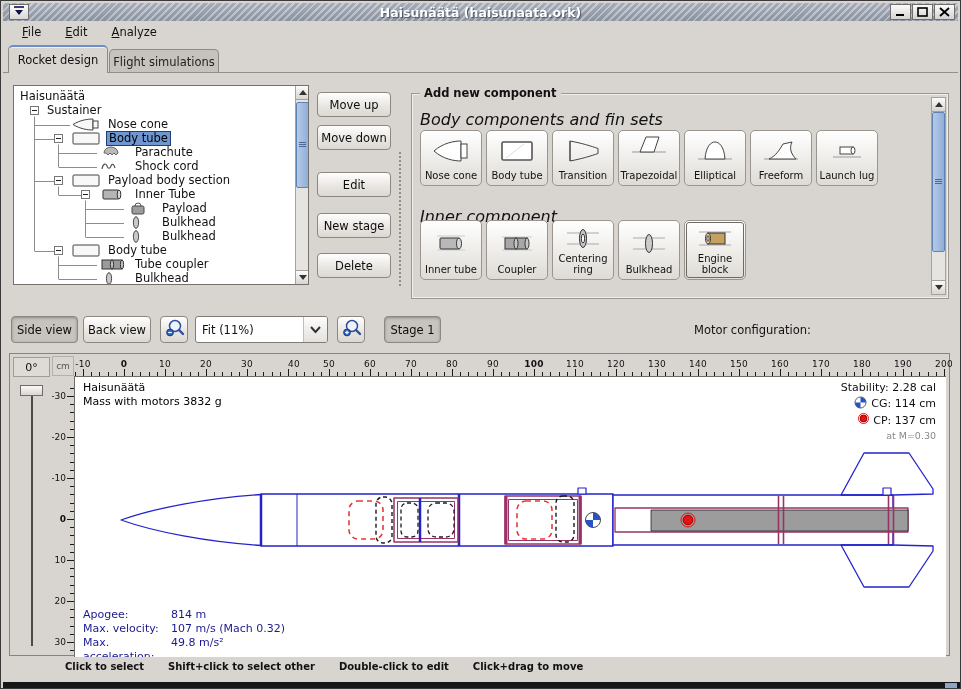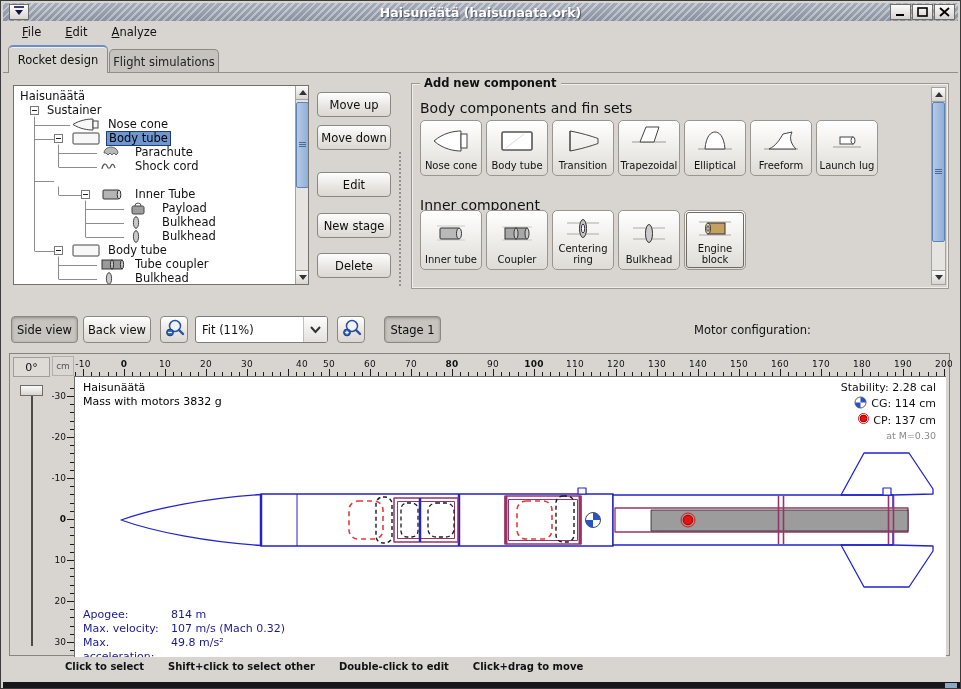--- a/index.html
+++ b/index.html
@@ -39,24 +39,24 @@
   .exp{position:absolute;width:9px;height:9px;top:2px;background:#fff;border:1px solid #777;}
   .exp:before{content:"";position:absolute;left:1px;right:1px;top:3px;height:1px;background:#222;}
   .tree-icon{position:absolute;top:0;}
   .actions .btn{left:316px;width:74px;height:25px;}
   .btn{position:absolute;display:flex;align-items:center;justify-content:center;
     background:linear-gradient(#fefefe,#eae7e3 55%,#dbd8d3);border:1px solid #8b8781;border-radius:4px;
     font-size:11.5px;color:#0d0d0d;}
   .btn.pressed{background:#c7c4bf;box-shadow:inset 0 1px 3px rgba(0,0,0,.3);}
   .dotted-divider{position:absolute;left:397px;top:150px;width:5px;height:135px;
     background-image:radial-gradient(#8f8f8f 0.8px,transparent 0.9px);background-size:4px 4px;}
-  .groupbox{position:absolute;left:410px;top:82px;width:538px;height:206px;
+  .groupbox{position:absolute;left:410px;top:92px;width:538px;height:206px;
     border:1px solid #9b9791;box-shadow:inset 0 0 0 1px #f0eeeb;}
   .group-title{position:absolute;left:8px;top:-8px;background:#d8d5d1;padding:0 4px;font-weight:bold;font-size:11.5px;}
-  .group-label{position:absolute;font-size:14px;}
+  .group-label{position:absolute;font-size:16px;font-style:italic;}
   .comp-btn{position:absolute;width:62px;border:1px solid #9a958f;border-radius:5px;
     background:linear-gradient(#ffffff,#eceae6 60%,#dedbd6);display:flex;flex-direction:column;align-items:center;}
   .comp-btn.focused{outline:1px solid #6e6a64;outline-offset:-3px;}
   .comp-btn .ic{flex:1;display:flex;align-items:center;justify-content:center;}
   .comp-btn .lbl{font-size:10px;line-height:10.5px;text-align:center;padding-bottom:4px;white-space:pre-line;}
   
   .vscroll{position:absolute;width:15px;background:#e6e4e0;border:1px solid #a5a29d;}
   .sarrow{position:absolute;left:0;width:13px;height:14px;background:linear-gradient(#fbfbfb,#d8d5d0);
     border-bottom:1px solid #a5a29d;display:flex;align-items:center;justify-content:center;}
   .sarrow.down{border-top:1px solid #a5a29d;border-bottom:none;}
@@ -191,20 +191,27 @@
             <path d="M5,7 A7,6 0 0 1 19,7 L17,9 L15,7 L13,9 L11,7 L9,9 L7,7 Z" fill="#b9b9b9" stroke="#666"></path>
           </svg></span>
         <span class="tree-label" style="left: 121px;">Parachute</span>
       </div>
       <div class="tree-row" style="top: 74px; left: 0px; right: 15px;">
         <span class="tree-icon" style="left: 85px;"><svg width="30" height="13" viewBox="0 0 30 13">
             <path d="M3,9 C4,3 7,3 8,6 C9,9 11,9 12,6 C13,3 15,4 16,8" fill="none" stroke="#555" stroke-width="1.2"></path>
           </svg></span>
         <span class="tree-label" style="left: 121px;">Shock cord</span>
       </div>
+      <div class="tree-row" style="top: 88px; left: 0px; right: 15px;">
+        <span class="exp" style="left: 40px;"></span>
+        <span class="tree-icon" style="left: 58px;"><svg width="30" height="13" viewBox="0 0 30 13">
+            <rect x="1" y="1" width="26" height="11" rx="1" fill="#f8f8f8" stroke="#444"></rect>
+          </svg></span>
+        <span class="tree-label" style="left: 94px;">Payload body section</span>
+      </div>
       <div class="tree-row" style="top: 102px; left: 0px; right: 15px;">
         <span class="exp" style="left: 67px;"></span>
         <span class="tree-icon" style="left: 85px;"><svg width="30" height="13" viewBox="0 0 30 13">
             <rect x="4" y="2" width="16" height="9" rx="1" fill="#b5b5b5" stroke="#333"></rect>
             <ellipse cx="20" cy="6.5" rx="1.8" ry="4.5" fill="#d8d8d8" stroke="#333"></ellipse>
           </svg></span>
         <span class="tree-label" style="left: 121px;">Inner Tube</span>
       </div>
       <div class="tree-row" style="top: 116px; left: 0px; right: 15px;">
         <span class="tree-icon" style="left: 112px;"><svg width="30" height="13" viewBox="0 0 30 13">
@@ -466,21 +473,21 @@
         <div class="tick" style="left: 148.4px; height: 4px;"></div>
         <div class="tick" style="left: 156.6px; height: 4px;"></div>
         <div class="tick" style="left: 164.8px; height: 4px;"></div>
         <div class="tick" style="left: 173px; height: 7px;"></div>
         <div class="rlabel" style="left: 173px; font-weight: 400;">30</div>
         <div class="tick" style="left: 181.2px; height: 4px;"></div>
         <div class="tick" style="left: 189.4px; height: 4px;"></div>
         <div class="tick" style="left: 197.6px; height: 4px;"></div>
         <div class="tick" style="left: 205.8px; height: 4px;"></div>
         <div class="tick" style="left: 214px; height: 7px;"></div>
-        <div class="rlabel" style="left: 228px; font-weight: 400;">40</div>
+        <div class="rlabel" style="left: 220px; font-weight: 400;">40</div>
         <div class="tick" style="left: 222.2px; height: 4px;"></div>
         <div class="tick" style="left: 230.4px; height: 4px;"></div>
         <div class="tick" style="left: 238.6px; height: 4px;"></div>
         <div class="tick" style="left: 246.8px; height: 4px;"></div>
         <div class="tick" style="left: 255px; height: 7px;"></div>
         <div class="rlabel" style="left: 255px; font-weight: 400;">50</div>
         <div class="tick" style="left: 263.2px; height: 4px;"></div>
         <div class="tick" style="left: 271.4px; height: 4px;"></div>
         <div class="tick" style="left: 279.6px; height: 4px;"></div>
         <div class="tick" style="left: 287.8px; height: 4px;"></div>
@@ -490,21 +497,21 @@
         <div class="tick" style="left: 312.4px; height: 4px;"></div>
         <div class="tick" style="left: 320.6px; height: 4px;"></div>
         <div class="tick" style="left: 328.8px; height: 4px;"></div>
         <div class="tick" style="left: 337px; height: 7px;"></div>
         <div class="rlabel" style="left: 337px; font-weight: 400;">70</div>
         <div class="tick" style="left: 345.2px; height: 4px;"></div>
         <div class="tick" style="left: 353.4px; height: 4px;"></div>
         <div class="tick" style="left: 361.6px; height: 4px;"></div>
         <div class="tick" style="left: 369.8px; height: 4px;"></div>
         <div class="tick" style="left: 378px; height: 7px;"></div>
-        <div class="rlabel" style="left: 378px; font-weight: 700;">80</div>
+        <div class="rlabel" style="left: 378px; font-weight: 400;">80</div>
         <div class="tick" style="left: 386.2px; height: 4px;"></div>
         <div class="tick" style="left: 394.4px; height: 4px;"></div>
         <div class="tick" style="left: 402.6px; height: 4px;"></div>
         <div class="tick" style="left: 410.8px; height: 4px;"></div>
         <div class="tick" style="left: 419px; height: 7px;"></div>
         <div class="rlabel" style="left: 419px; font-weight: 400;">90</div>
         <div class="tick" style="left: 427.2px; height: 4px;"></div>
         <div class="tick" style="left: 435.4px; height: 4px;"></div>
         <div class="tick" style="left: 443.6px; height: 4px;"></div>
         <div class="tick" style="left: 451.8px; height: 4px;"></div>

